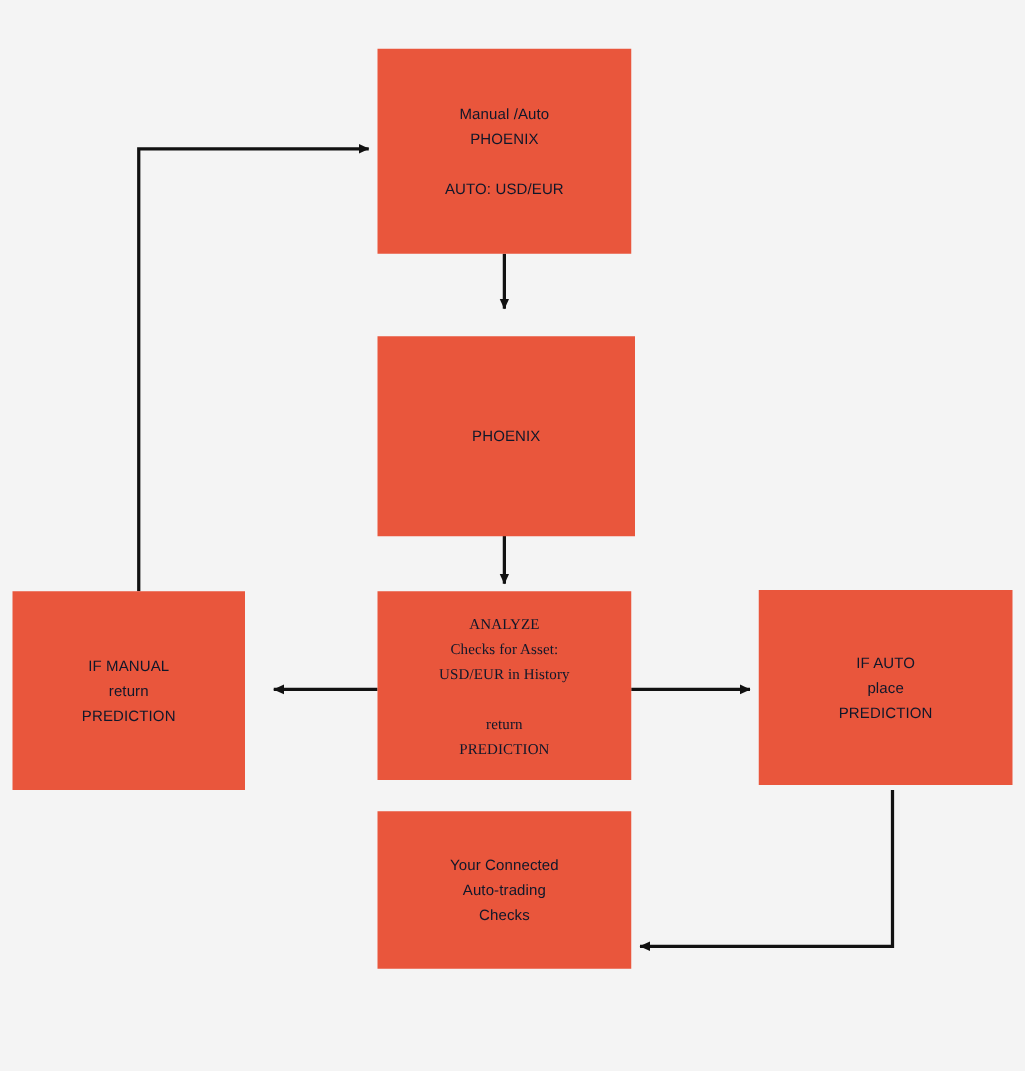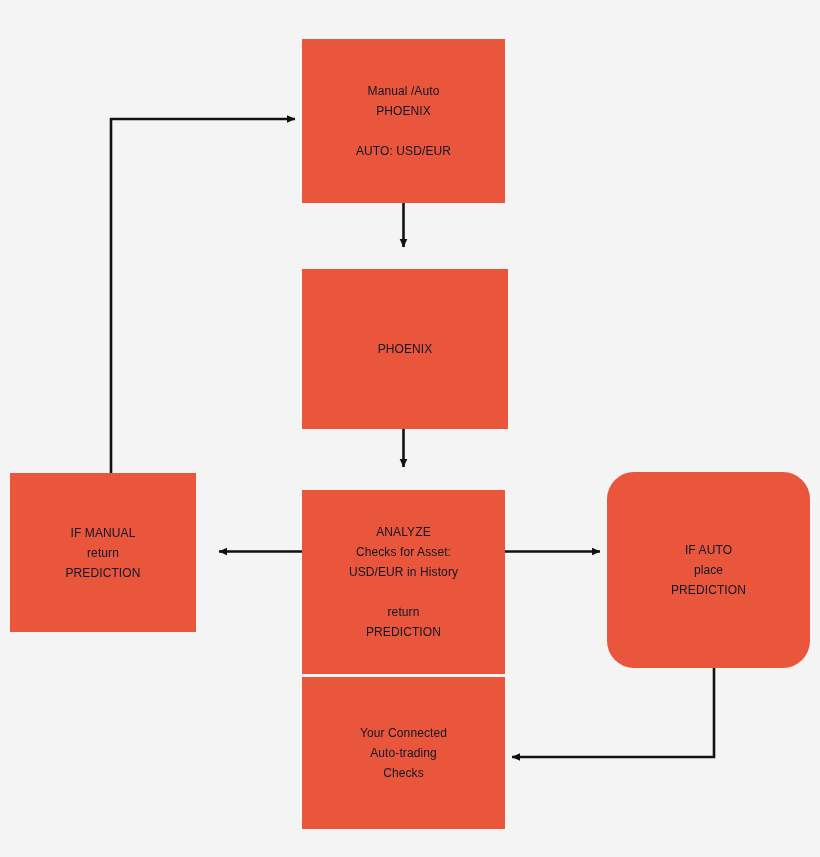--- a/index.html
+++ b/index.html
@@ -35,24 +35,24 @@
     position: absolute;
     left: 0;
     top: 0;
     width: 820px;
     height: 857px;
     pointer-events: none;
   }
   
   #node-trader   { left: 302px; top: 39px;  width: 203px; height: 164px; }
   #node-phoenix  { left: 302px; top: 269px; width: 206px; height: 160px; }
-  #node-analyze  { left: 302px; top: 490px; width: 203px; height: 184px; }
+  #node-analyze  { left: 302px; top: 473px; width: 203px; height: 151px; font-family: Liberation Serif, serif; }
   #node-manual   { left: 10px;  top: 473px; width: 186px; height: 159px; }
-  #node-auto     { left: 607px; top: 472px; width: 203px; height: 196px; border-radius: 27px; }
-  #node-broker   { left: 302px; top: 677px; width: 203px; height: 152px; }
+  #node-auto     { left: 607px; top: 472px; width: 203px; height: 156px; }
+  #node-broker   { left: 302px; top: 649px; width: 203px; height: 126px; }
 </style>
 </head>
 <body>
 
 <div id="canvas">
 
   <svg id="edges" viewBox="0 0 820 857" width="820" height="857">
     <defs>
       <marker id="arrowhead" markerWidth="9" markerHeight="9" refX="8.2" refY="4.5" orient="auto" markerUnits="userSpaceOnUse">
         <path d="M0,0.6 L8.6,4.5 L0,8.4 z" fill="#111111"></path>

